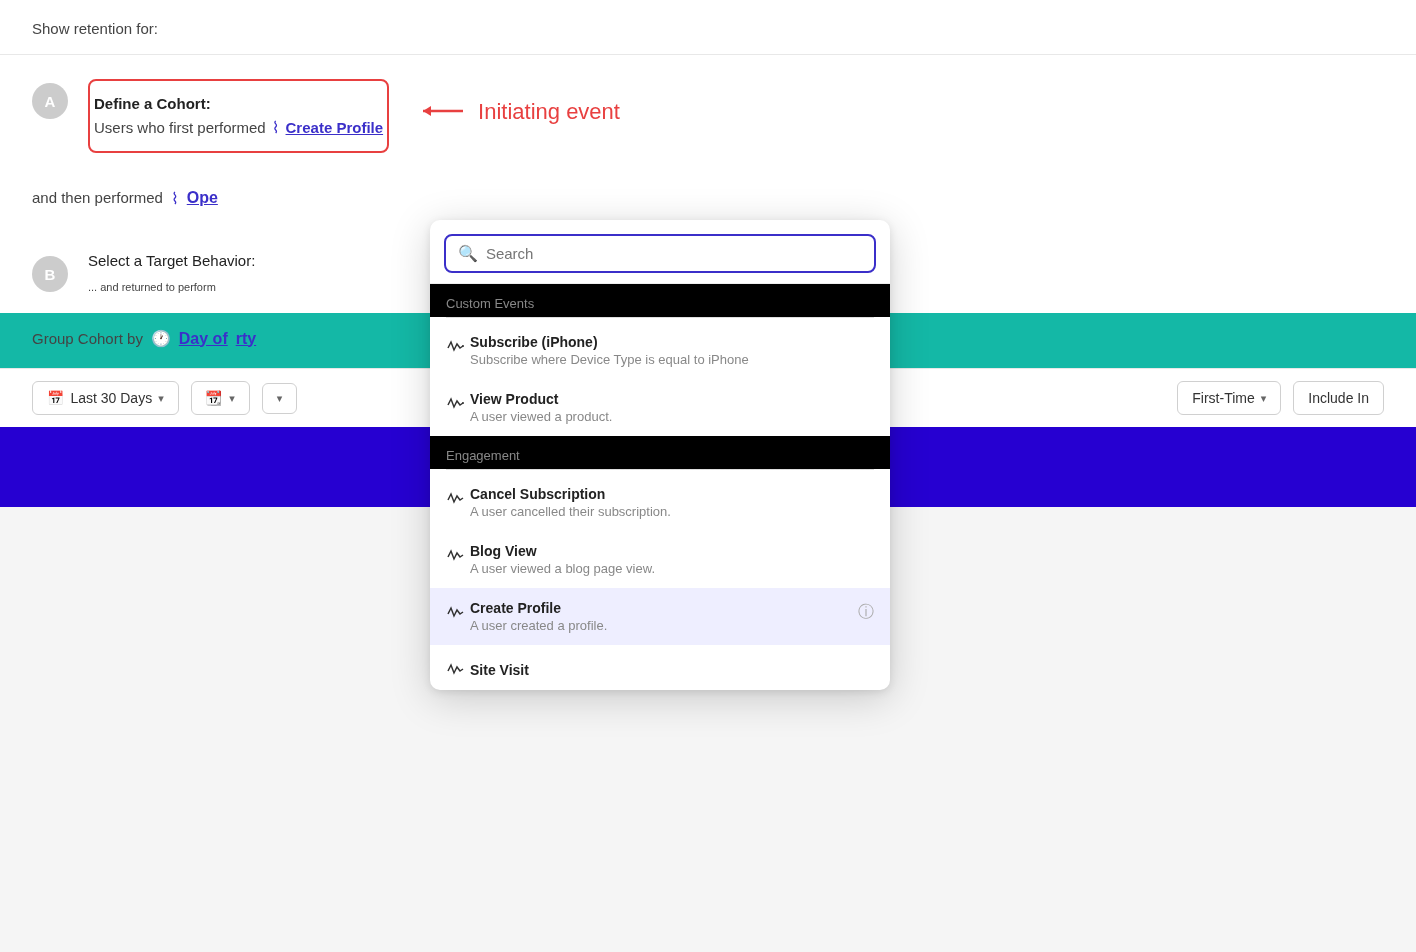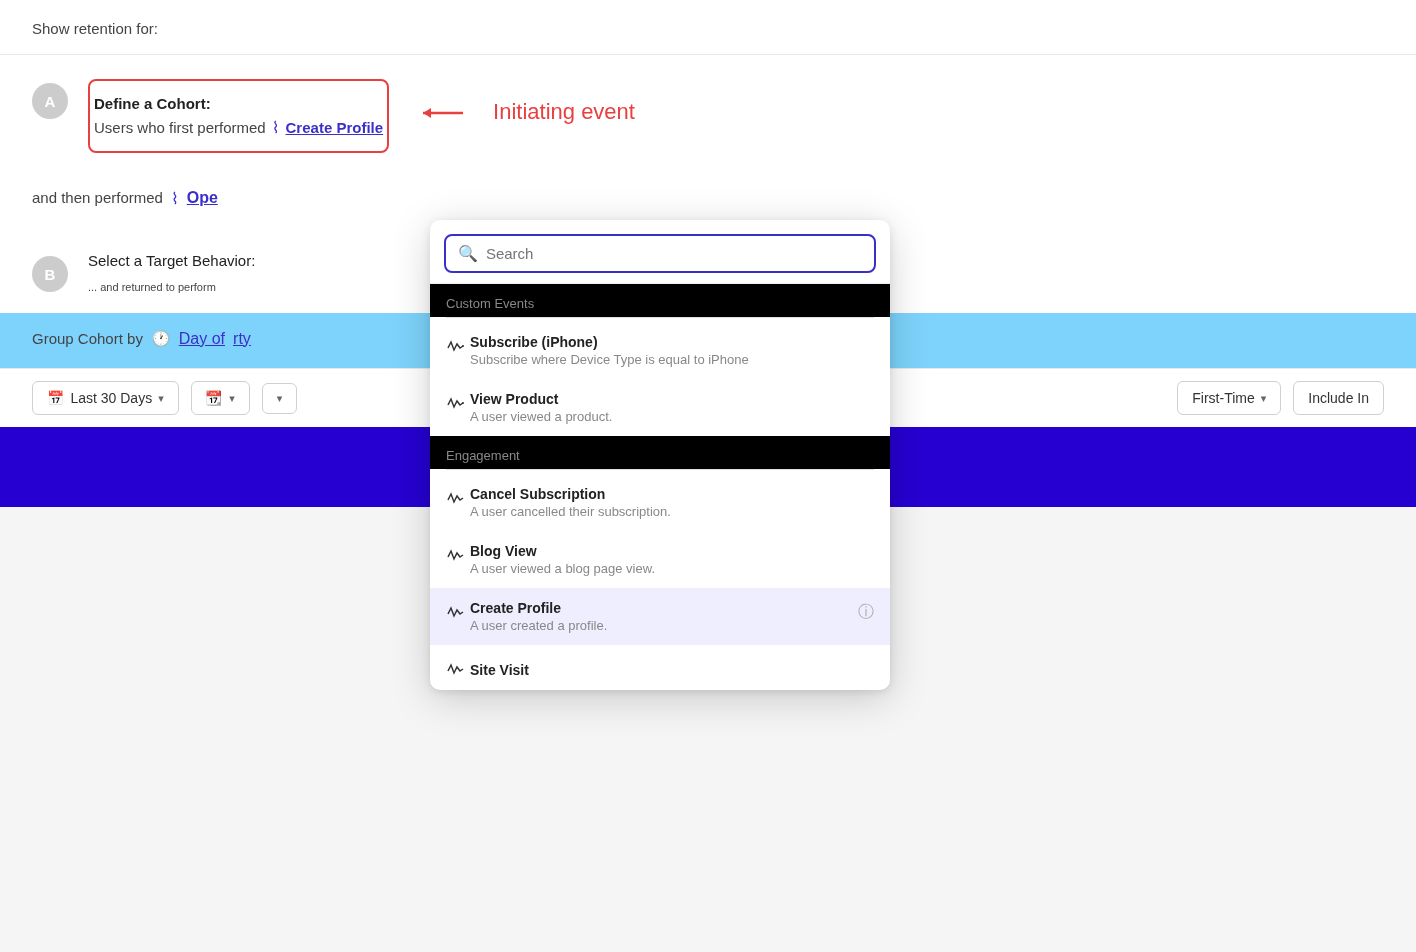--- a/index.html
+++ b/index.html
@@ -82,22 +82,22 @@
 
     .event-link {
       color: #3b2fc9;
       font-weight: 600;
       text-decoration: underline;
       cursor: pointer;
     }
 
     .initiating-arrow {
       display: flex;
-      align-items: flex-end;
-      gap: 20px;
+      align-items: flex-start;
+      gap: 5px;
       margin-left: 24px;
       margin-top: 20px;
     }
 
     .arrow-line {
       display: flex;
       align-items: center;
       color: #e84040;
     }
 
@@ -134,34 +134,34 @@
       margin-bottom: 12px;
     }
 
     .select-target-body {
       font-size: 11px;
       color: #444;
     }
 
     .group-cohort-section {
       padding: 16px 32px 20px 32px;
-      background: #7dd3fc;
+      background: #14b8a6;
       display: flex;
       align-items: center;
       gap: 8px;
     }
 
     .group-cohort-text {
       font-size: 15px;
       color: #444;
     }
 
     .day-of-link {
       color: #3b2fc9;
-      font-weight: 400;
+      font-weight: 700;
       text-decoration: underline;
       cursor: pointer;
     }
 
     .clock-icon {
       color: #3b2fc9;
     }
 
     .toolbar-section {
       display: flex;

